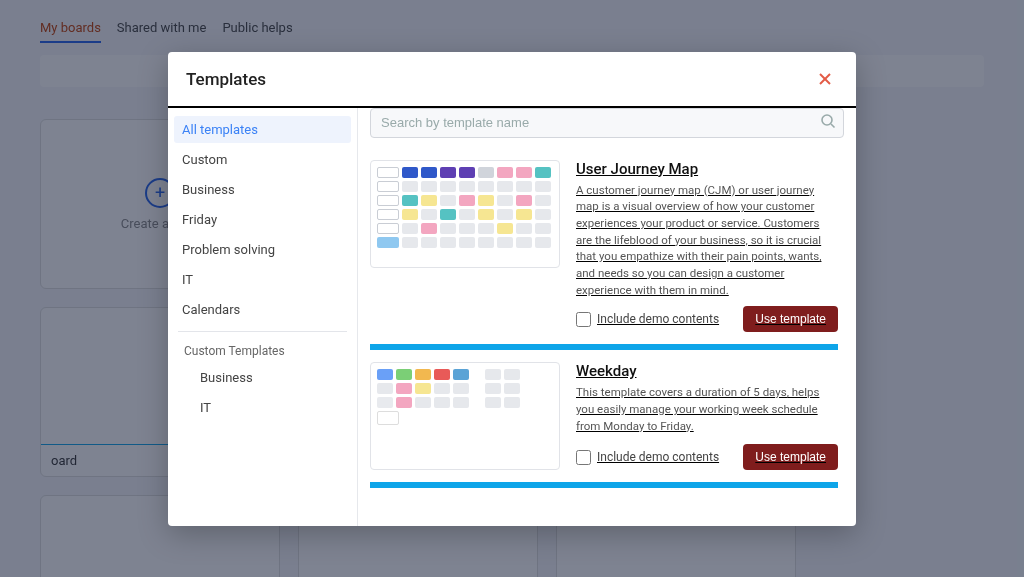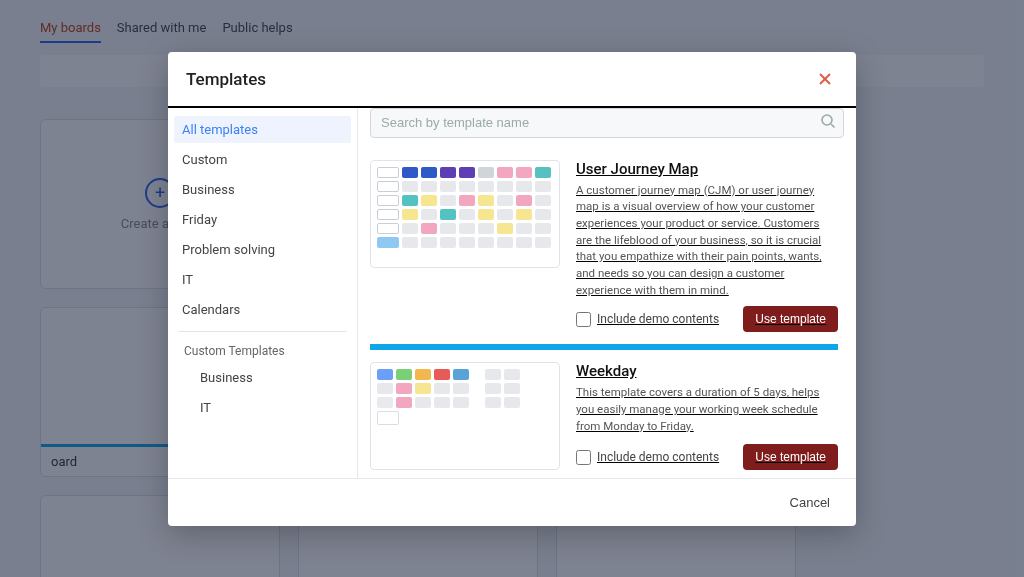--- a/index.html
+++ b/index.html
@@ -24,21 +24,21 @@
     .bg-tab.active { color: #c2410c; border-bottom: 2px solid #2563eb; }
     .bg-bar { background: #fff; height: 32px; border-radius: 4px; margin-top: 12px; }
     .bg-boards { display: flex; gap: 18px; margin-top: 32px; flex-wrap: wrap; }
     .bg-board {
       width: 240px; height: 170px; background: #fff; border: 1px solid #ddd;
       border-radius: 6px; position: relative; display:flex; flex-direction:column;
       align-items:center; justify-content:center;
     }
     .bg-board-title {
       position: absolute; bottom: 0; left: 0; right: 12px; height: 32px;
-      border-top: 3px solid #0ea5e9; display:flex; align-items:center;
+      border-top: 1px solid #0ea5e9; display:flex; align-items:center;
       padding: 0 10px; gap: 20px; color: #333; font-size: 13px;
     }
     .bg-board-dots { margin-left:auto; color:#99a; font-size:18px; }
     .bg-lock { position:absolute; top:8px; right:8px; color:#888; font-size:12px; }
     .bg-plus {
       width:30px;height:30px;border:2px solid #2563eb; border-radius:50%;
       display:flex;align-items:center;justify-content:center;color:#2563eb;
       font-size:18px;
     }
 
@@ -355,16 +355,13 @@
               </label>
               <button class="use-btn">Use template</button>
             </div>
           </div>
         </div>
 
       </div>
     </div>
   </div>
 
-  <div class="modal-footer">
-    <button class="cancel-btn">Cancel</button>
-  </div>
 </div>
 
 </body></html>

